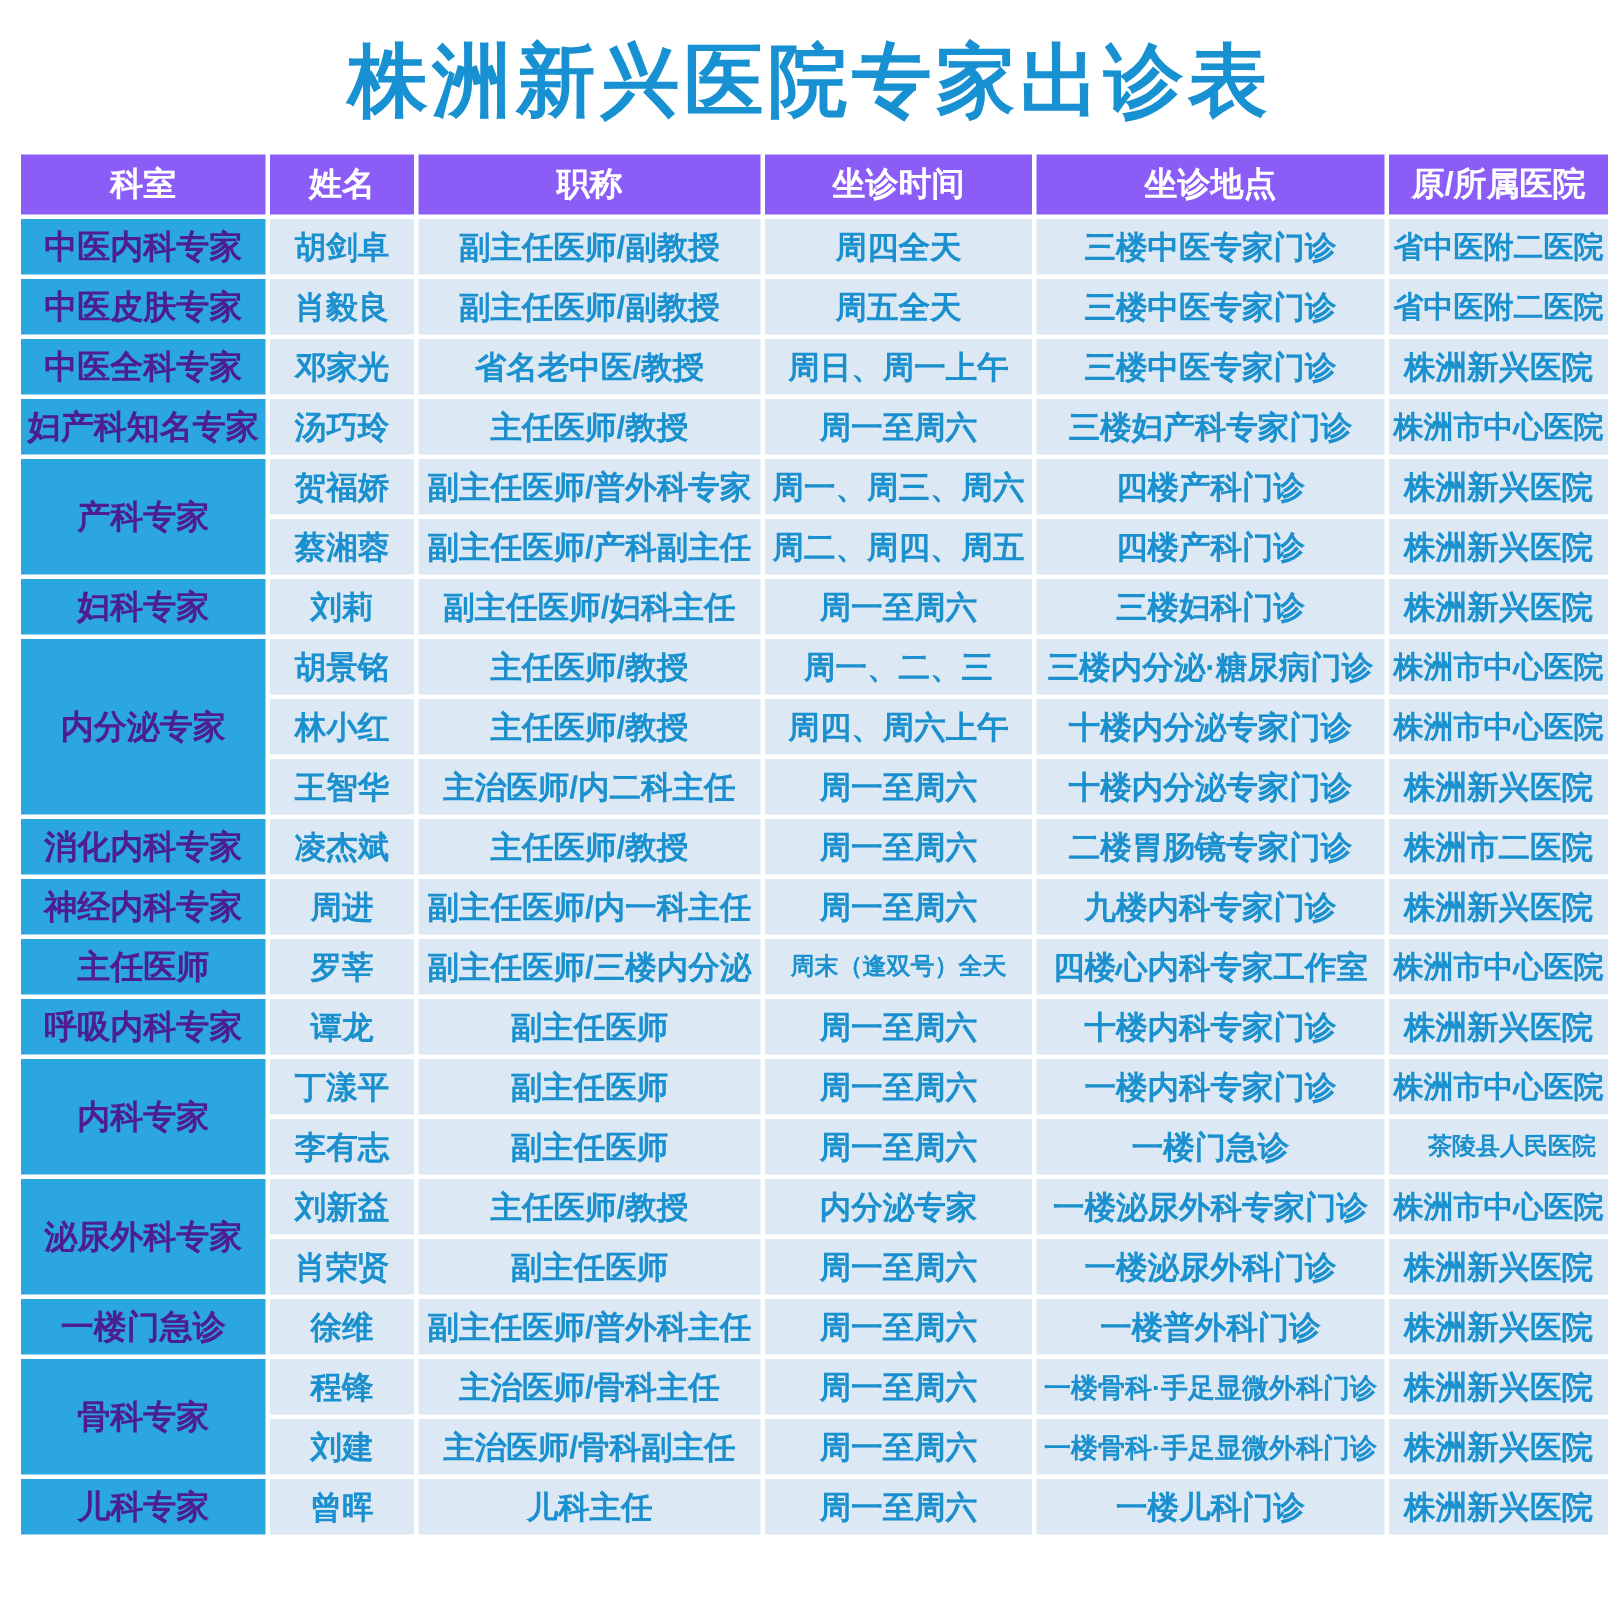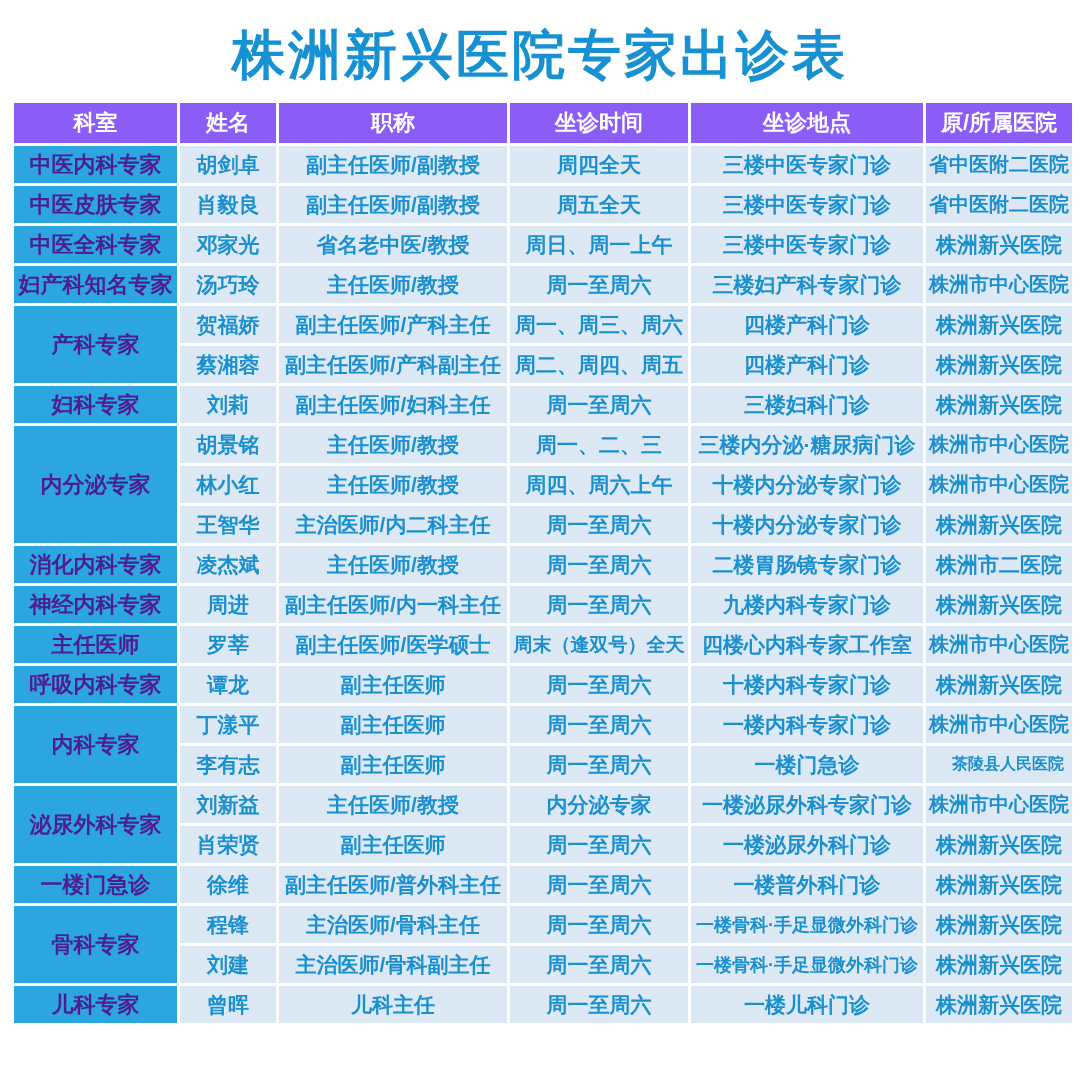--- a/index.html
+++ b/index.html
@@ -118,21 +118,21 @@
           <td class="dept" rowspan="1">妇产科知名专家</td>
           <td class="cell">汤巧玲</td>
           <td class="cell">主任医师/教授</td>
           <td class="cell">周一至周六</td>
           <td class="cell">三楼妇产科专家门诊</td>
           <td class="cell" style="font-size: 20px;">株洲市中心医院</td>
         </tr>
         <tr>
           <td class="dept" rowspan="2">产科专家</td>
           <td class="cell">贺福娇</td>
-          <td class="cell">副主任医师/产科主任</td>
+          <td class="cell">副主任医师/普外科专家</td>
           <td class="cell">周一、周三、周六</td>
           <td class="cell">四楼产科门诊</td>
           <td class="cell">株洲新兴医院</td>
         </tr>
         <tr>
           <td class="cell">蔡湘蓉</td>
           <td class="cell">副主任医师/产科副主任</td>
           <td class="cell">周二、周四、周五</td>
           <td class="cell">四楼产科门诊</td>
           <td class="cell">株洲新兴医院</td>
@@ -179,22 +179,22 @@
           <td class="dept" rowspan="1">神经内科专家</td>
           <td class="cell">周进</td>
           <td class="cell">副主任医师/内一科主任</td>
           <td class="cell">周一至周六</td>
           <td class="cell">九楼内科专家门诊</td>
           <td class="cell">株洲新兴医院</td>
         </tr>
         <tr>
           <td class="dept" rowspan="1">主任医师</td>
           <td class="cell">罗莘</td>
-          <td class="cell">副主任医师/医学硕士</td>
-          <td class="cell" style="font-size: 19px;">周末（逢双号）全天</td>
+          <td class="cell">副主任医师/三楼内分泌</td>
+          <td class="cell" style="font-size: 16px;">周末（逢双号）全天</td>
           <td class="cell">四楼心内科专家工作室</td>
           <td class="cell" style="font-size: 20px;">株洲市中心医院</td>
         </tr>
         <tr>
           <td class="dept" rowspan="1">呼吸内科专家</td>
           <td class="cell">谭龙</td>
           <td class="cell">副主任医师</td>
           <td class="cell">周一至周六</td>
           <td class="cell">十楼内科专家门诊</td>
           <td class="cell">株洲新兴医院</td>

